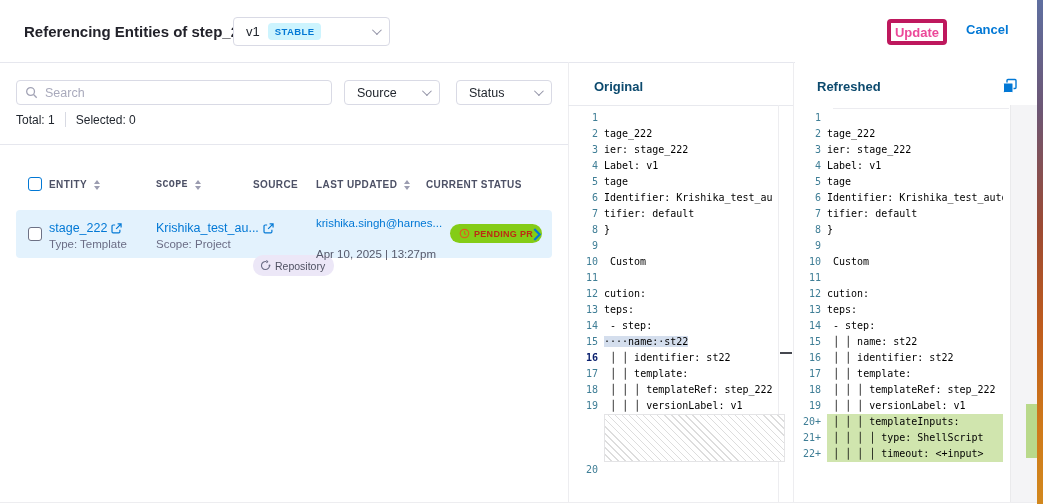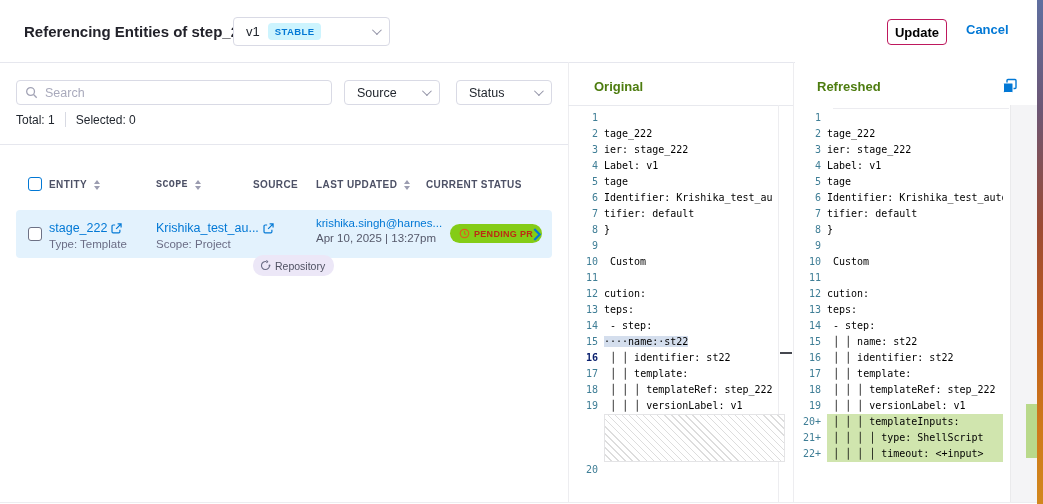--- a/index.html
+++ b/index.html
@@ -8,22 +8,22 @@
 
   
   .page-title { position:absolute; left:24px; top:23px; font-size:15px; font-weight:700; color:#22222a; }
   .version-select { position:absolute; left:233px; top:17px; width:157px; height:29px; border:1px solid #d9dae5;
     border-radius:4px; background:#fff; display:flex; align-items:center; padding:0 10px 0 12px; cursor:pointer; }
   .version-select .vlabel { font-size:13px; color:#22272f; }
   .badge-stable { margin-left:8px; background:#cdf4fe; color:#0278d5; font-size:9.5px; font-weight:700;
     letter-spacing:.4px; padding:3px 7px; border-radius:4px; }
   .chev { width:7px; height:7px; border-right:1.6px solid #9293a6; border-bottom:1.6px solid #9293a6;
     transform:rotate(45deg) translateY(-2px); margin-left:auto; }
-  .btn-update { position:absolute; left:887px; top:19px; width:60px; height:26px; border:1px solid #be185d;
-    border-radius:4px; background:#fff; color:#000000; font-size:13px; font-weight:600; font-family:inherit; }
+  .btn-update { position:absolute; left:887px; top:19px; width:60px; height:26px; border:4px solid #be185d;
+    border-radius:4px; background:#fff; color:#ec4899; font-size:13px; font-weight:600; font-family:inherit; }
   .btn-cancel { position:absolute; left:966px; top:22px; background:none; border:none; color:#0278d5;
     font-size:13px; font-weight:700; font-family:inherit; cursor:pointer; }
 
   .hl { position:absolute; background:#e6e7ee; }
 
   
   .search-box { position:absolute; left:16px; top:80px; width:316px; height:25px; border:1px solid #d9dae5;
     border-radius:4px; display:flex; align-items:center; padding:0 8px; background:#fff; }
   .search-box input { border:none; outline:none; flex:1; font-size:12.5px; margin-left:7px; color:#22272f;
     font-family:inherit; background:transparent; }
@@ -49,28 +49,28 @@
   .trow { position:absolute; left:16px; top:210px; width:536px; height:48px; background:#e3f2fd;
     border-radius:4px; cursor:pointer; }
   .cell-link { color:#0278d5; font-size:12.5px; font-weight:500; text-decoration:none; display:inline-flex;
     align-items:center; gap:4px; }
   .cell-sub { font-size:11.5px; color:#6b6d85; margin-top:2px; }
   .ent-cell { position:absolute; left:33px; top:8px; } .scope-cell { position:absolute; left:140px; top:8px; width:96px; }
   .src-pill { position:absolute; left:237px; top:14px; background:#ece7f7; border-radius:10px; height:21px;
     display:inline-flex; align-items:center; gap:4px; padding:0 9px 0 7px; font-size:10.5px; color:#4f5162;margin-top:31px; }
   .upd-cell { position:absolute; left:300px; top:7px; width:130px; }
   .upd-cell .by { color:#0278d5; font-size:11.5px; font-weight:500; white-space:nowrap; }
-  .upd-cell .at { color:#55586a; font-size:11.5px; margin-top:3px; white-space:nowrap; }
+  .upd-cell .at { color:#55586a; font-size:11.5px; margin-top:19px; white-space:nowrap; }
   .status-badge { position:absolute; left:434px; top:14px; background:#84cc16; border-radius:10px; height:19px;
     display:inline-flex; align-items:center; gap:4px; padding:0 9px; font-size:9px; font-weight:700;
     letter-spacing:.3px; color:#bb2c14; }
   .row-chev { position:absolute; left:516px; top:17px; cursor:pointer; }
 
   
-  .diff-title { position:absolute; top:79px; font-size:13px; font-weight:700; color:#4d7c0f; }
+  .diff-title { position:absolute; top:79px; font-size:13px; font-weight:700; color:#0c4a6e; }
   .copy-icon { position:absolute; left:1002px; top:78px; cursor:pointer; }
   .panel { position:absolute; top:105px; height:398px; overflow:hidden; padding-top:5px;
     font-family:"DejaVu Sans Mono", monospace; font-size:10px; }
   #orig-panel { left:568px; width:225px; }
   #refr-panel { left:795px; width:222px; }
   .cl { display:flex; height:16px; line-height:16px; }
   .ln { text-align:right; color:#3f7e96; flex:none; }
   #orig-panel .ln { width:36px; padding-right:6px; } #refr-panel .ln { width:32px; padding-right:6px; }
   .ln.strong { color:#0b216f; font-weight:700; }
   .ct { white-space:pre; overflow:hidden; flex:none; }

